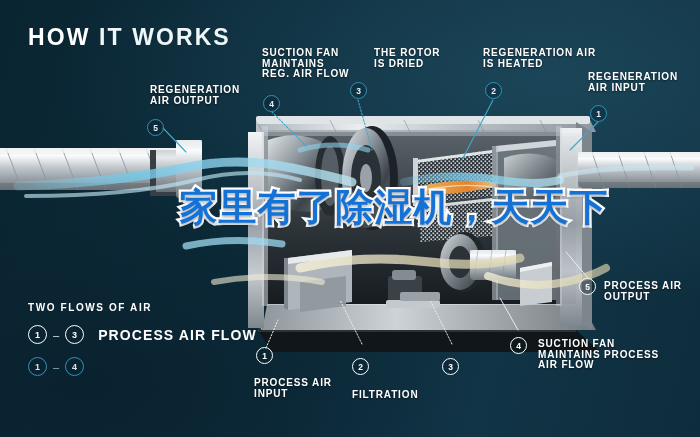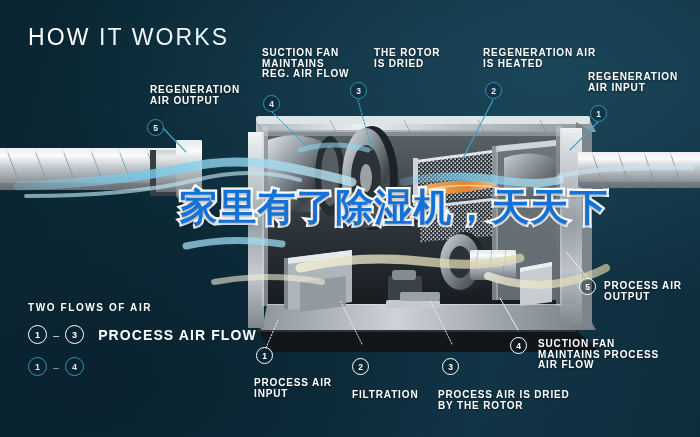--- a/index.html
+++ b/index.html
@@ -13,22 +13,22 @@
     background:
       radial-gradient(120% 90% at 78% 18%, #1b4558 0%, rgba(27,69,88,0) 58%),
       radial-gradient(90% 80% at 12% 88%, #0a2230 0%, rgba(10,34,48,0) 60%),
       linear-gradient(105deg,#0a2532 0%,#0c2b39 40%,#113446 72%,#0e2d3c 100%);
   }
   
   .title{
     position:absolute;left:28px;top:24px;
     font-size:23px;letter-spacing:2.1px;color:#ffffff;white-space:nowrap;
   }
-  .title .b{font-weight:400;margin-top:28px;}
-  .title .l{font-weight:400;color:#eef6f9;}
+  .title .b{font-weight:700;margin-top:28px;}
+  .title .l{font-weight:700;color:#eef6f9;}
 
   
   .illus{position:absolute;left:0;top:0;width:700px;height:437px;}
 
   
   .lbl{
     position:absolute;color:#ffffff;font-size:10px;font-weight:700;
     letter-spacing:.85px;line-height:10.5px;text-transform:uppercase;
     text-shadow:0 1px 2px rgba(0,0,0,.55);
   }
@@ -361,24 +361,20 @@
   <div class="mk" style="left:352px;top:358px;">
     <span>2</span>
   </div>
   <div class="lbl" style="left:352px;top:390px;">
     <div>FILTRATION</div>
   </div>
 
   <div class="mk" style="left:442px;top:358px;">
     <span>3</span>
   </div>
-  <div class="lbl" style="left:438px;top:390px;">
-    <div>PROCESS AIR IS DRIED</div>
-    <div>BY THE ROTOR</div>
-  </div>
 
   <div class="mk" style="left:510px;top:337px;">
     <span>4</span>
   </div>
   <div class="lbl" style="left:538px;top:339px;">
     <div>SUCTION FAN</div>
     <div>MAINTAINS PROCESS</div>
     <div>AIR FLOW</div>
   </div>
 

